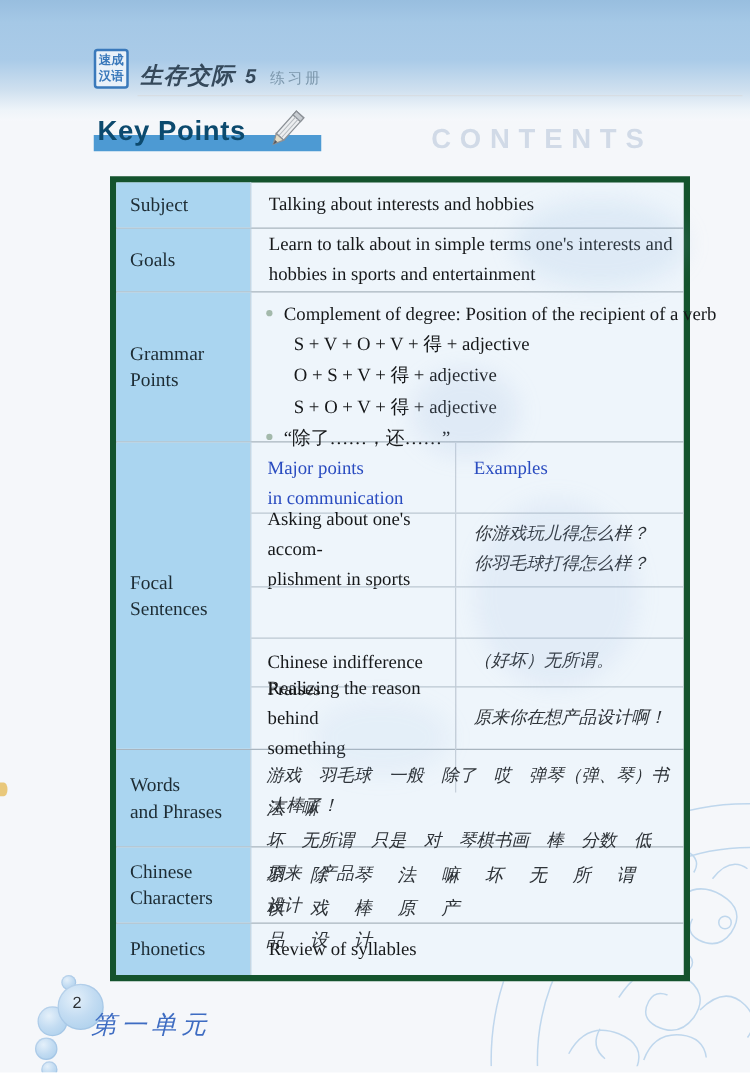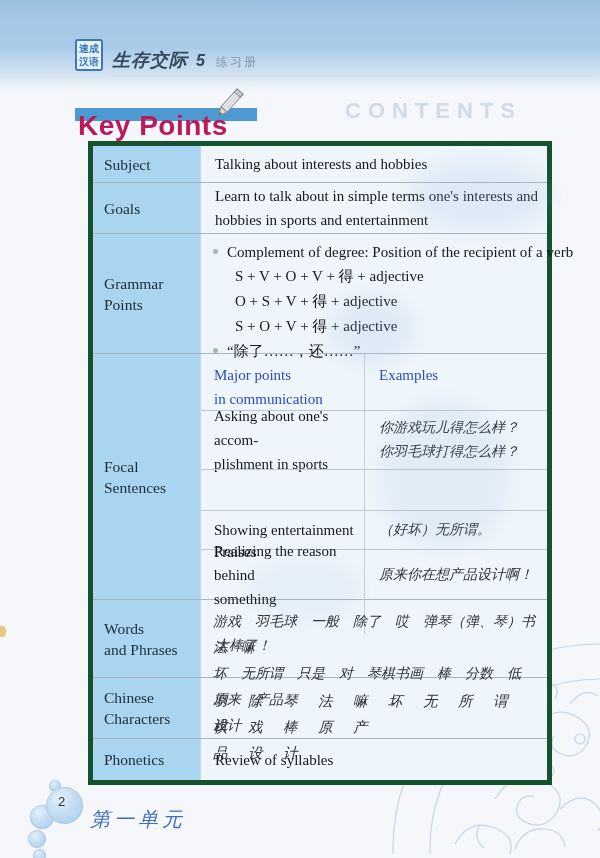--- a/index.html
+++ b/index.html
@@ -30,22 +30,22 @@
   .bt-main { font-family:"Liberation Sans",sans-serif; font-style:italic; font-weight:bold;
              font-size:18px; color:#35495b; letter-spacing:1px; }
   .bt-num  { font-family:"Liberation Sans",sans-serif; font-style:italic; font-weight:bold;
              font-size:16px; color:#35495b; margin-left:4px;}
   .bt-suffix { font-family:"Liberation Sans",sans-serif; font-size:12px; color:#7d98ad;
              margin-left:7px; letter-spacing:2px; }
   .header-rule { position:absolute; left:110px; right:6px; top:76px; height:1px; background:#d7dde3; }
 
   
   .kp-bar { position:absolute; left:75px; top:108px; width:182px; height:13px; background:#4d9ad3; }
-  .kp-title { position:absolute; left:78px; top:110px;
-    font-family:"Liberation Sans",sans-serif; font-weight:bold; font-size:28px; color:#be185d; letter-spacing:0.5px;}
+  .kp-title { position:absolute; left:78px; top:92px;
+    font-family:"Liberation Sans",sans-serif; font-weight:bold; font-size:22px; color:#0c4a6e; letter-spacing:0.5px;}
   .pencil { position:absolute; left:208px; top:84px; }
 
   
   .ghost-contents { position:absolute; left:345px; top:98px;
     font-family:"Liberation Sans",sans-serif; font-weight:bold; font-size:22px;
     letter-spacing:7px; color:#b4c4d8; opacity:0.55; z-index:3; pointer-events:none;}
   .blob { position:absolute; border-radius:50%; filter:blur(9px); z-index:3; pointer-events:none; }
   .blob1 { left:410px; top:160px; width:140px; height:70px; background:rgba(148,186,228,0.18); }
   .blob2 { left:330px; top:295px; width:85px; height:70px; background:rgba(150,180,222,0.16); }
   .blob3 { left:380px; top:400px; width:130px; height:150px; background:rgba(140,176,226,0.12); }
@@ -104,21 +104,21 @@
     background: radial-gradient(circle at 38% 32%, #e4f0fa 0%, #c3dcf2 45%, #a4cbea 100%);
     box-shadow: inset 0 0 0 1px rgba(138,176,214,0.35);
   }
   .bub-main  { left:46px; top:787px; width:37px; height:37px; }
   .bub-b     { left:30px; top:805px; width:24px; height:24px; }
   .bub-c     { left:28px; top:830px; width:18px; height:18px; }
   .bub-d     { left:33px; top:849px; width:13px; height:13px; }
   .bub-e     { left:49px; top:780px; width:12px; height:12px; }
   .page-num { position:absolute; left:58px; top:794px; z-index:2;
     font-family:"Liberation Sans",sans-serif; font-size:13px; color:#2b2f33; }
-  .unit-label { position:absolute; left:90px; top:806px; z-index:2;
+  .unit-label { position:absolute; left:73px; top:806px; z-index:2;
     font-style:italic; font-size:20px; color:#3e6cc2; letter-spacing:4px; }
 
   
   .ornament { position:absolute; right:0; bottom:0; z-index:0; }
 
   
   .spot { position:absolute; left:0; top:626px; width:6px; height:11px;
           background:#e6c064; border-radius:0 60% 60% 0; opacity:0.85; }
 </style>
 </head>
@@ -202,21 +202,21 @@
             <div class="sub-c2 vcenter zh">你游戏玩儿得怎么样？
 你羽毛球打得怎么样？</div>
           </div>
 
           <div class="sub-row sub-r2">
             <div class="sub-c1 vcenter">Praises</div>
             <div class="sub-c2 vcenter zh">太棒了！</div>
           </div>
 
           <div class="sub-row sub-r3">
-            <div class="sub-c1 vcenter">Showing entertainment</div>
+            <div class="sub-c1 vcenter">Chinese indifference</div>
             <div class="sub-c2 vcenter zh">（好坏）无所谓。</div>
           </div>
 
           <div class="sub-row sub-r4">
             <div class="sub-c1 vcenter">Realizing the reason behind
 something</div>
             <div class="sub-c2 vcenter zh">原来你在想产品设计啊！</div>
           </div>
 
         </div>

